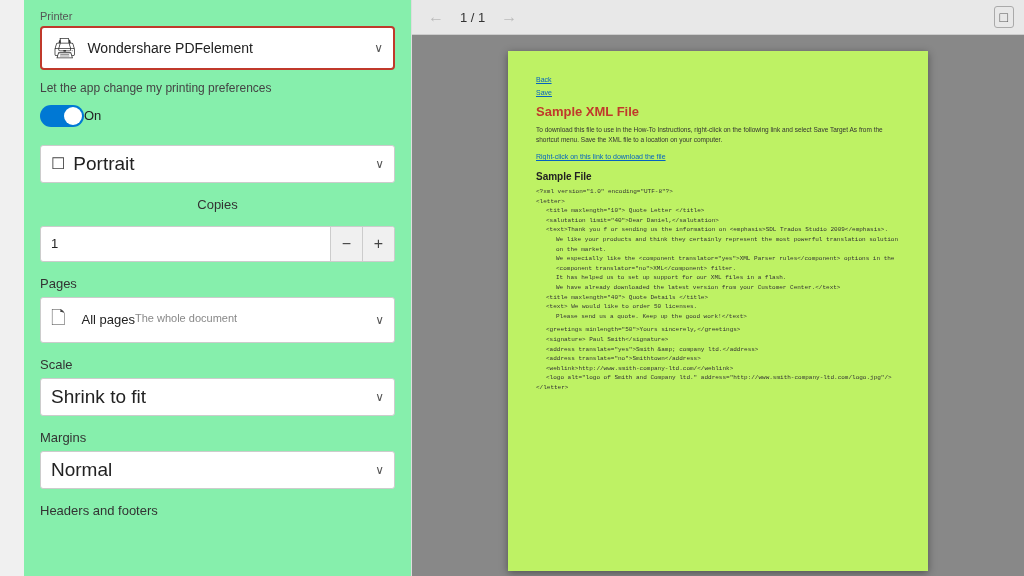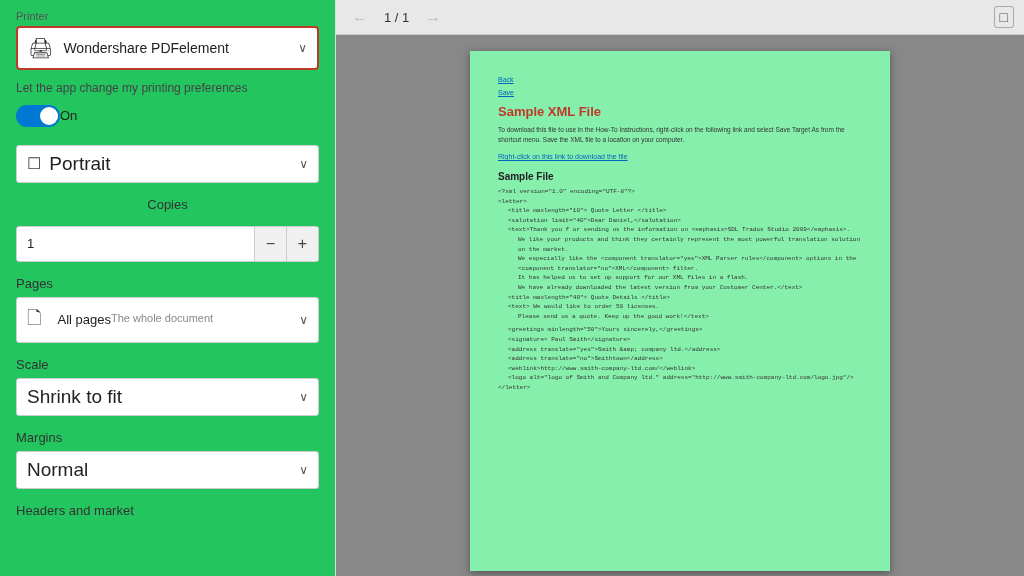--- a/index.html
+++ b/index.html
@@ -9,26 +9,27 @@
       display: flex;
       width: 1024px;
       height: 576px;
       overflow: hidden;
       font-size: 13px;
       color: #222;
     }
 
     
     .left-panel {
-      width: 336px;
-      background: #22c55e;
+      width: 388px;
+      background: #86efac;
       padding: 10px 16px;
       overflow-y: auto;
       flex-shrink: 0;
       border-right: 1px solid #ddd;
+      margin-left: 24px;
     }
 
     .printer-label {
       font-size: 11px;
       color: #555;
       margin-bottom: 4px;
     }
 
     .printer-selector {
       display: flex;
@@ -252,21 +253,21 @@
     .preview-area {
       flex: 1;
       display: flex;
       align-items: flex-start;
       justify-content: center;
       padding: 16px;
       overflow: auto;
       width: 100%;
     }
     .document-page {
-      background: #86efac;
+      background: #bef264;
       width: 420px;
       min-height: 520px;
       box-shadow: 0 2px 8px rgba(0,0,0,0.4);
       padding: 24px 28px;
       font-size: 7px;
       line-height: 1.4;
       color: #222;
       position: relative;
     }
 
@@ -364,21 +365,21 @@
   </div>
 
   <div class="section-label">Margins</div>
   <div class="dropdown">
     <div class="dropdown-left">
       <span class="dropdown-text">Normal</span>
     </div>
     <span class="chevron-down">∨</span>
   </div>
 
-  <div class="section-label">Headers and market</div>
+  <div class="section-label">Headers and footers</div>
 
 </div>
 
 <div class="right-panel">
 
   <div class="preview-nav">
     <button class="nav-btn" disabled="">←</button>
     <span class="page-indicator">1 / 1</span>
     <button class="nav-btn" disabled="">→</button>
     <button class="nav-expand">□</button>

